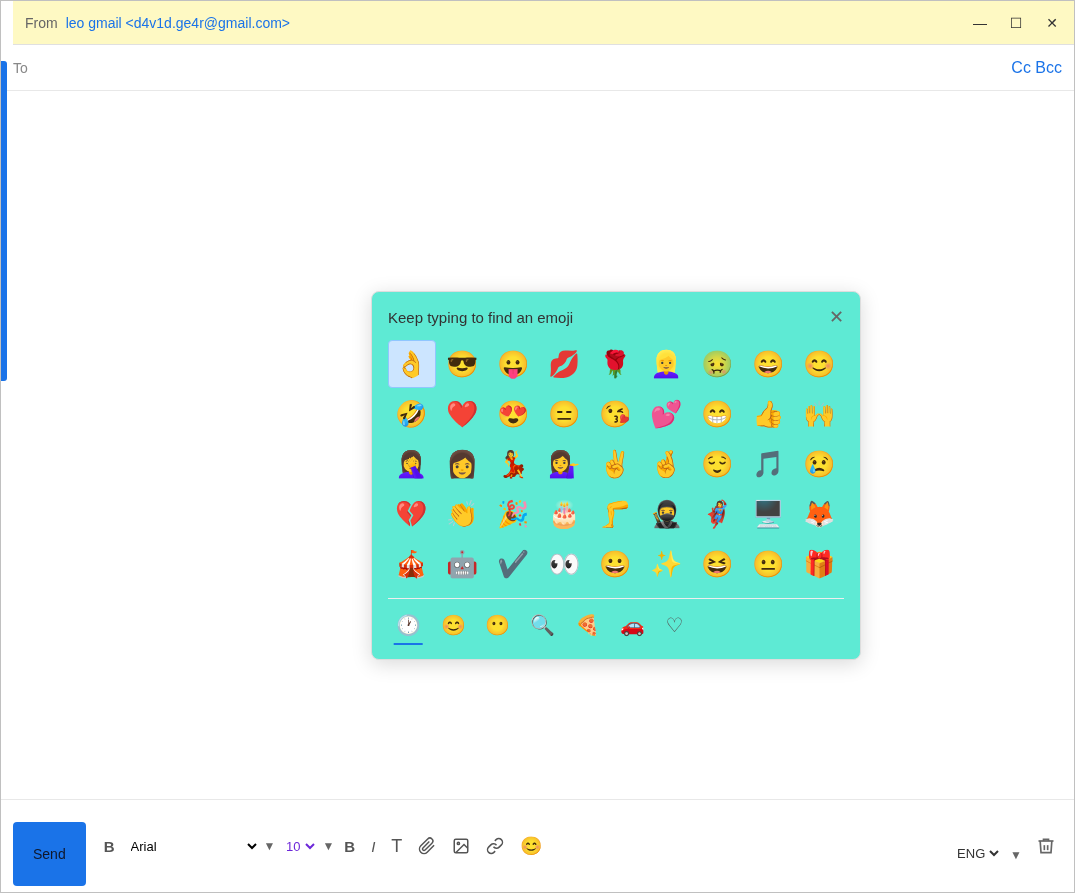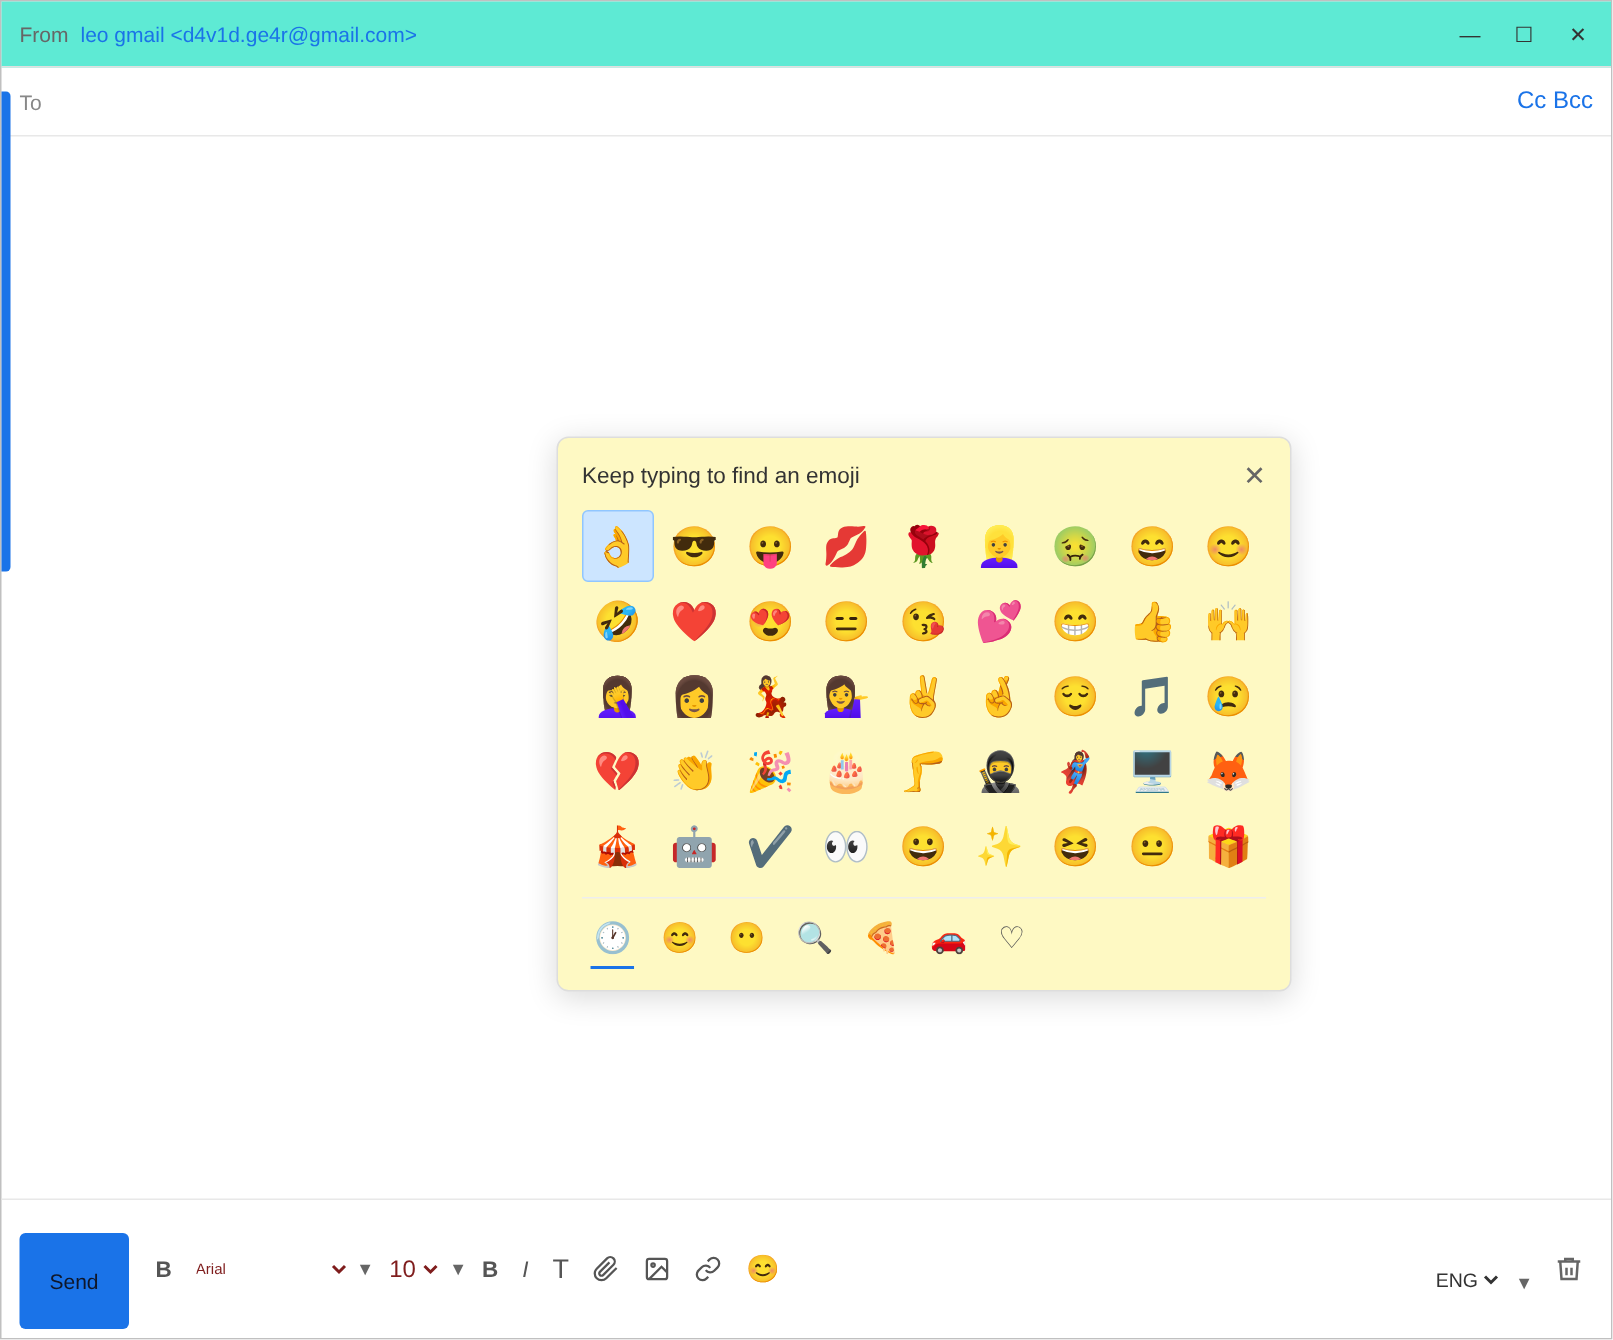--- a/index.html
+++ b/index.html
@@ -21,22 +21,23 @@
       display: flex;
       flex-direction: column;
     }
 
     
     .title-bar {
       display: flex;
       align-items: center;
       padding: 8px 12px;
       border-bottom: 1px solid #e0e0e0;
-      background: #5eead4;
+      background: #fef9c3;
       min-height: 44px;
+      margin-left: 12px;
     }
     .title-bar-from-label {
       color: #666;
       font-size: 14px;
       margin-right: 8px;
     }
     .title-bar-from-email {
       color: #1a73e8;
       font-size: 14px;
     }
@@ -152,32 +153,33 @@
       display: flex;
       align-items: center;
       justify-content: center;
       color: #555;
       font-size: 16px;
     }
 
     .font-select {
       border: none;
       background: none;
-      font-size: 10px;
-      cursor: pointer;
-      color: #7f1d1d;
+      font-size: 13px;
+      cursor: pointer;
+      color: #000000;
       padding: 4px 2px;
     }
     .size-select {
       border: none;
       background: none;
-      font-size: 16px;
-      cursor: pointer;
-      color: #7f1d1d;
+      font-size: 13px;
+      cursor: pointer;
+      color: #6d28d9;
       padding: 4px 2px;
+      text-align: right;
     }
     .bold-btn { font-weight: bold; font-size: 15px; }
     .italic-btn { font-style: italic; font-size: 15px; }
 
     .toolbar-right {
       margin-left: auto;
       display: flex;
       align-items: flex-end;
       gap: 8px;
     }
@@ -192,21 +194,21 @@
       color: #666;
       font-size: 18px;
     }
 
     
     .emoji-picker {
       position: absolute;
       left: 370px;
       top: 290px;
       width: 490px;
-      background: #fef9c3;
+      background: #5eead4;
       border: 1px solid #ddd;
       border-radius: 8px;
       box-shadow: 0 4px 20px rgba(0,0,0,0.15);
       z-index: 100;
       padding: 16px;
     }
     .emoji-picker-header {
       display: flex;
       justify-content: space-between;
       align-items: center;

